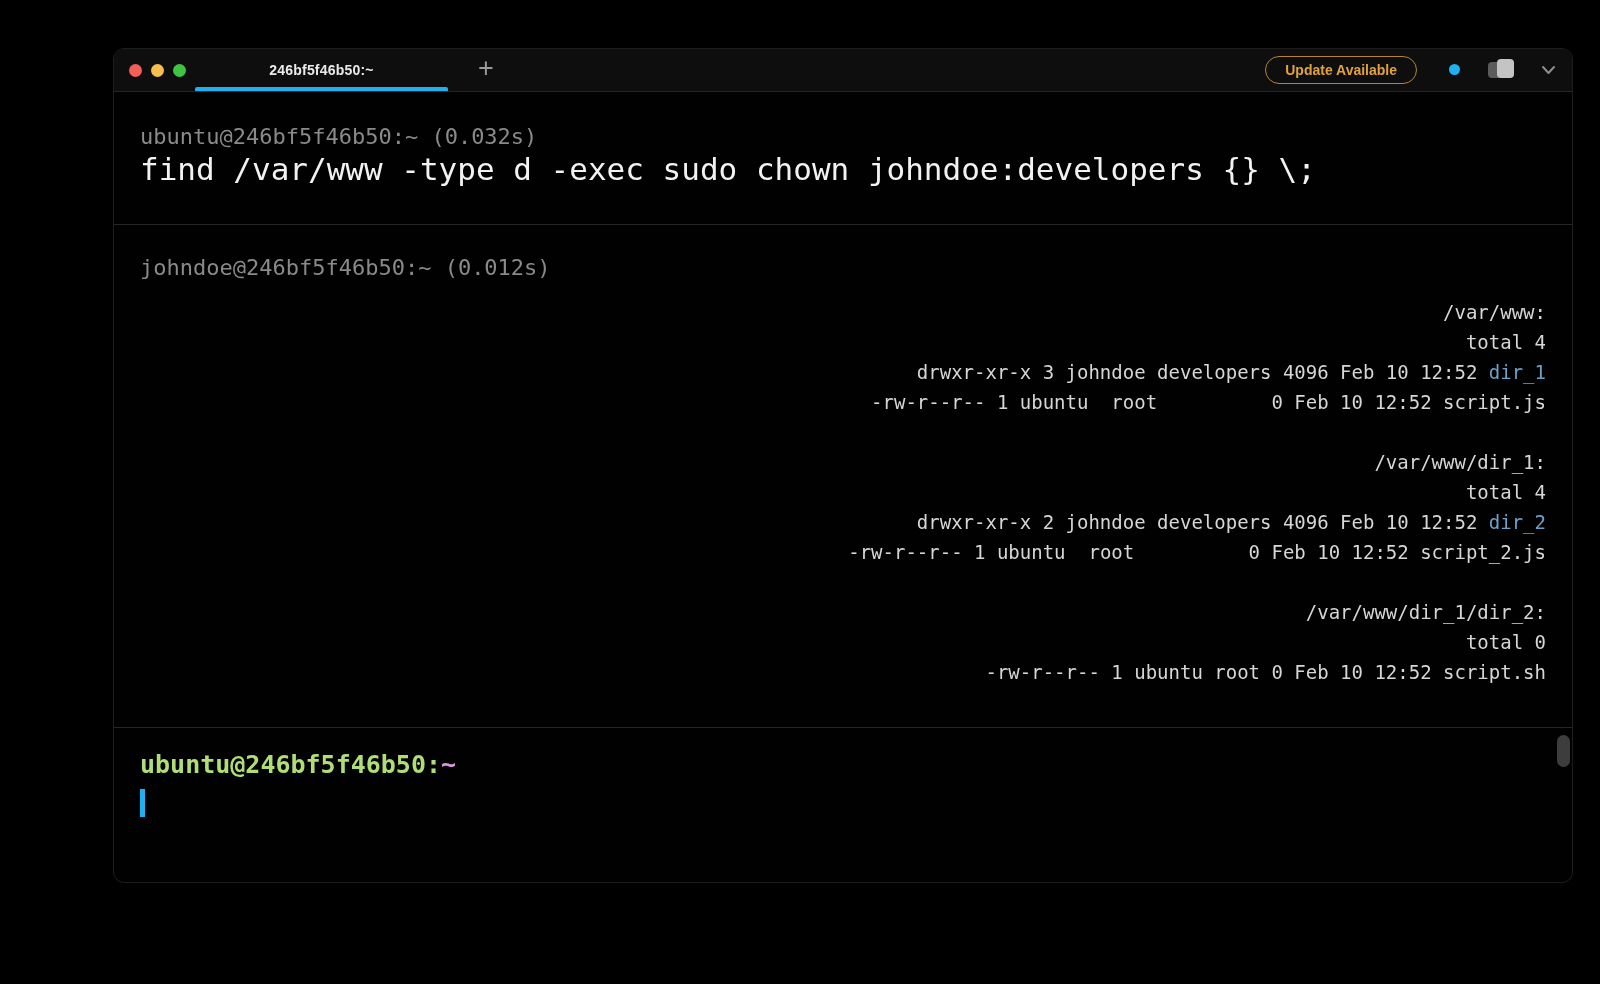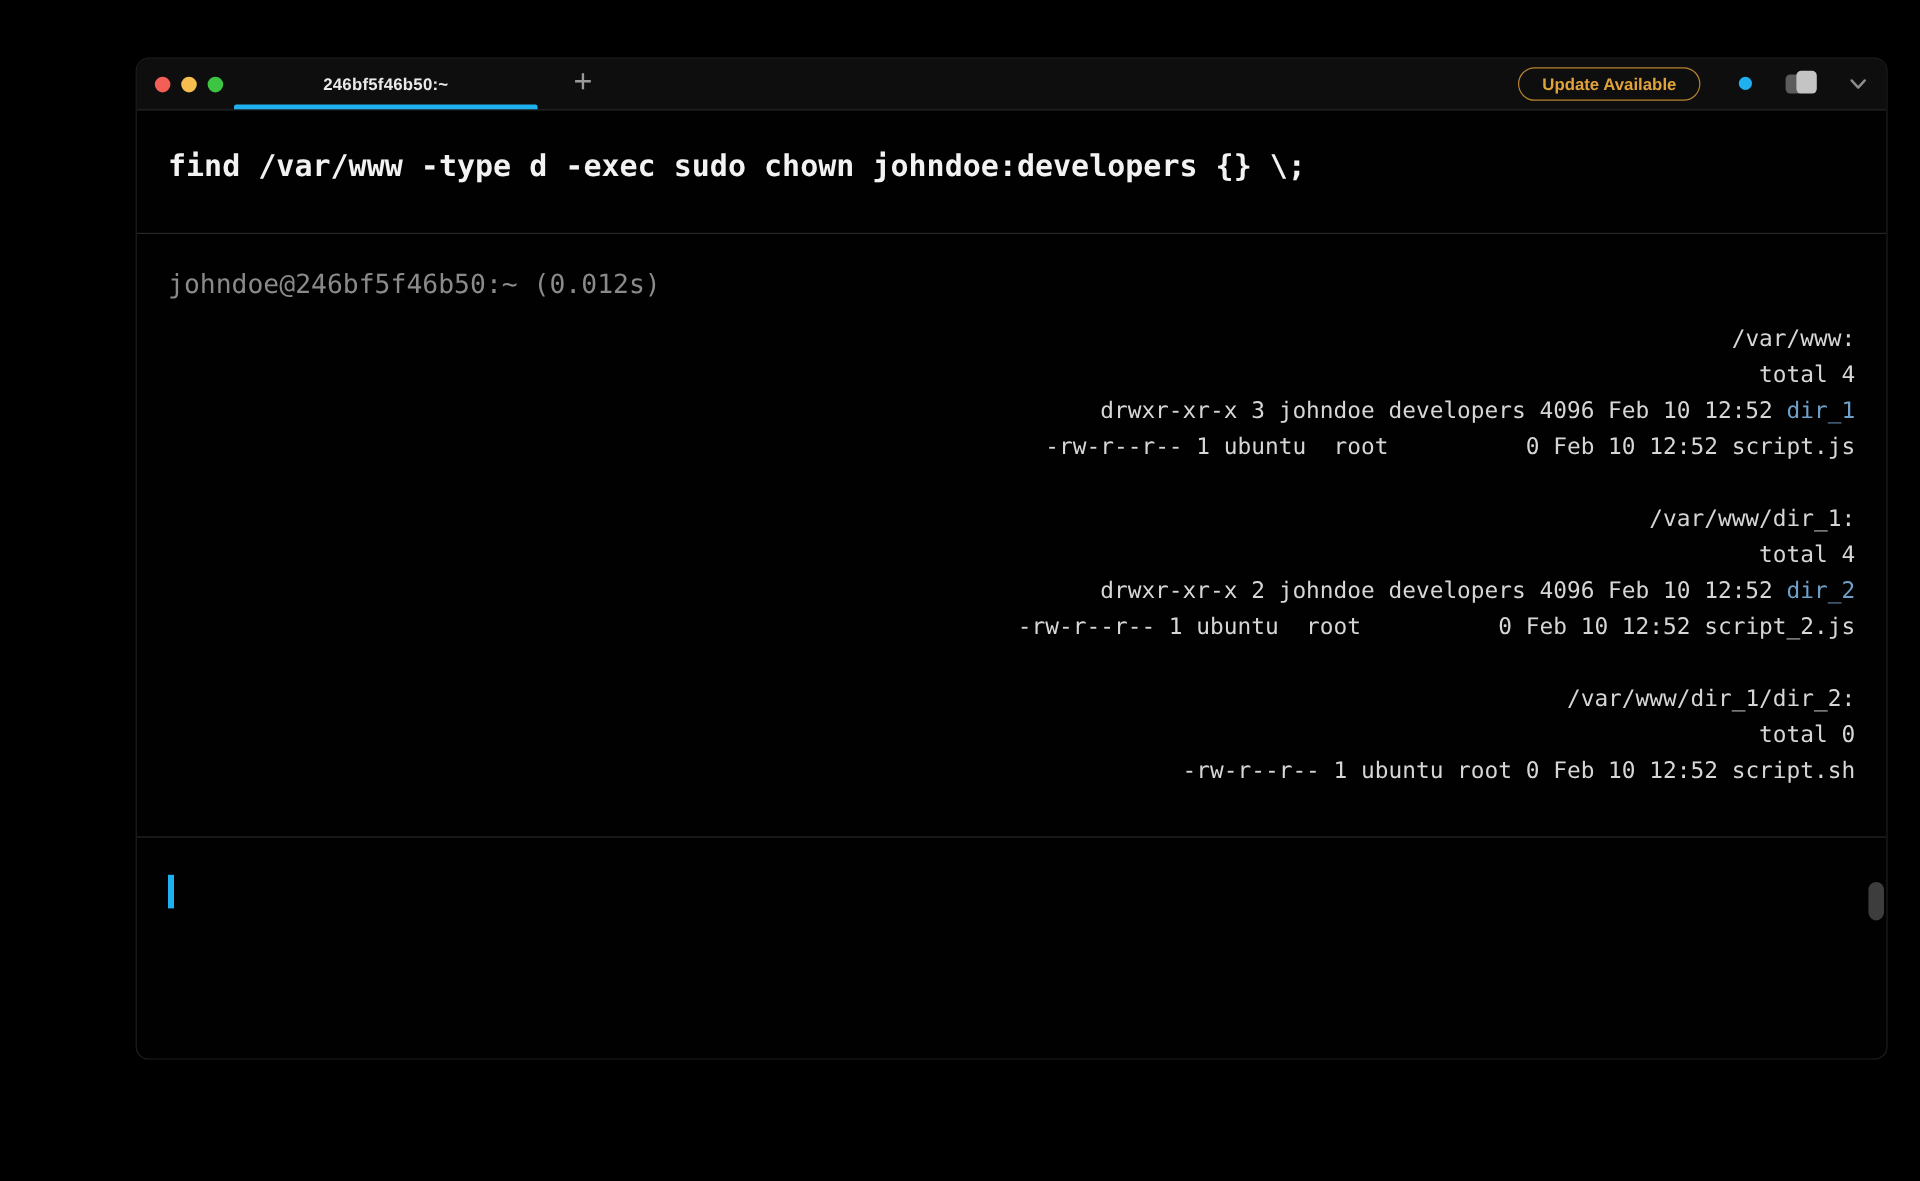--- a/index.html
+++ b/index.html
@@ -71,21 +71,21 @@
   .chev { display: inline-flex; align-items: center; color: #8d8d8d; margin-left: -2px; }
 
   
   .term-body { padding: 0 26px; }
   .blk-header {
     color: var(--header-gray, #8a8a8a);
     font-size: 22px; line-height: 30px; white-space: pre;
   }
   .blk-cmd {
     color: var(--command-white, #f2f2f2);
-    font-weight: 700; font-size: 25px; line-height: 34px; white-space: pre;
+    font-weight: 400; font-size: 31px; line-height: 34px; white-space: pre;
   }
   .block-1 { padding: 30px 0 38px 0; }
   .block-2 { padding: 28px 0 40px 0; }
   .divider { height: 1px; background: #262626; margin: 0 -26px; }
   .blk-out {
     margin-top: 14px;
     font-family: "DejaVu Sans Mono", "Liberation Mono", monospace;
     color: var(--output-gray, #d6d6d6);
     font-size: 19px; line-height: 30px; white-space: pre; text-align: right;
   }
@@ -135,33 +135,35 @@
           <svg width="15" height="10" viewBox="0 0 15 10">
               <polyline points="2,2 7.5,8 13,2" fill="none" stroke="currentColor" stroke-width="2" stroke-linecap="round" stroke-linejoin="round"></polyline>
             </svg>
         </span>
       </div>
     </div>
 
     <div class="term-body">
 
       <div class="block-1">
+        <div class="blk-header">ubuntu@246bf5f46b50:~ (0.032s)</div>
         <div class="blk-cmd">find /var/www -type d -exec sudo chown johndoe:developers {} \;</div>
       </div>
 
       <div class="divider"></div>
 
       <div class="block-2">
         <div class="blk-header">johndoe@246bf5f46b50:~ (0.012s)</div>
         <pre class="blk-out"><div><span>/var/www:</span></div><div><span>total 4</span></div><div><span>drwxr-xr-x 3 johndoe developers 4096 Feb 10 12:52 </span><span class="seg-dir">dir_1</span></div><div><span>-rw-r--r-- 1 ubuntu  root          0 Feb 10 12:52 script.js</span></div><div>&nbsp;</div><div><span>/var/www/dir_1:</span></div><div><span>total 4</span></div><div><span>drwxr-xr-x 2 johndoe developers 4096 Feb 10 12:52 </span><span class="seg-dir">dir_2</span></div><div><span>-rw-r--r-- 1 ubuntu  root          0 Feb 10 12:52 script_2.js</span></div><div>&nbsp;</div><div><span>/var/www/dir_1/dir_2:</span></div><div><span>total 0</span></div><div><span>-rw-r--r-- 1 ubuntu root 0 Feb 10 12:52 script.sh</span></div></pre>
       </div>
 
       <div class="divider"></div>
 
       <div class="prompt-block">
+        <div class="prompt-line"><span class="p-user">ubuntu@246bf5f46b50:</span><span class="p-cwd">~</span></div>
         <div class="cursor-line"><span class="cursor"></span></div>
       </div>
 
     </div>
 
     <div class="scroll-thumb"></div>
   </div>
 </div>
 
 </body></html>

